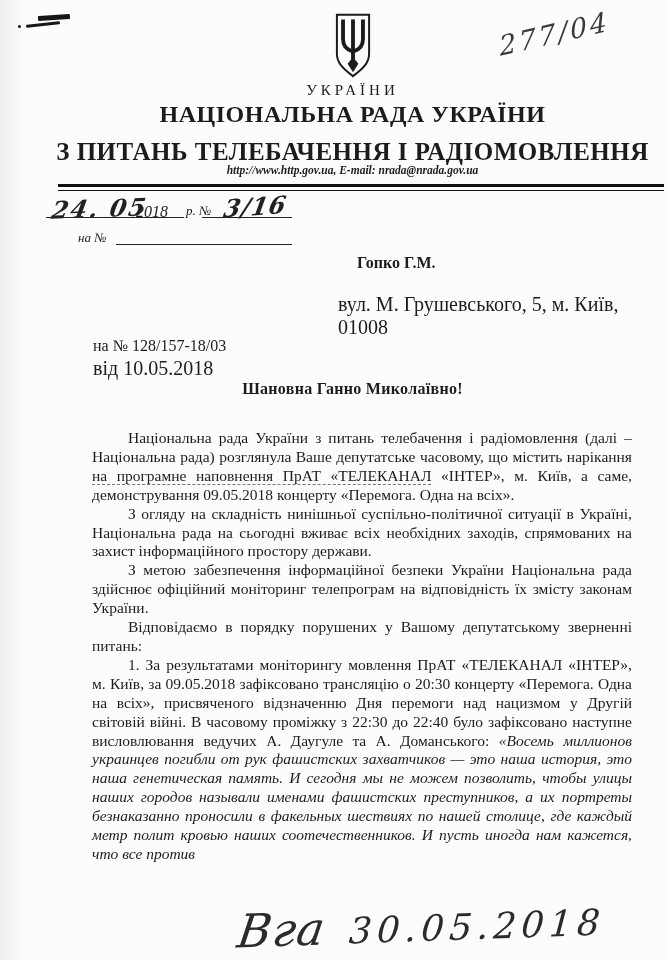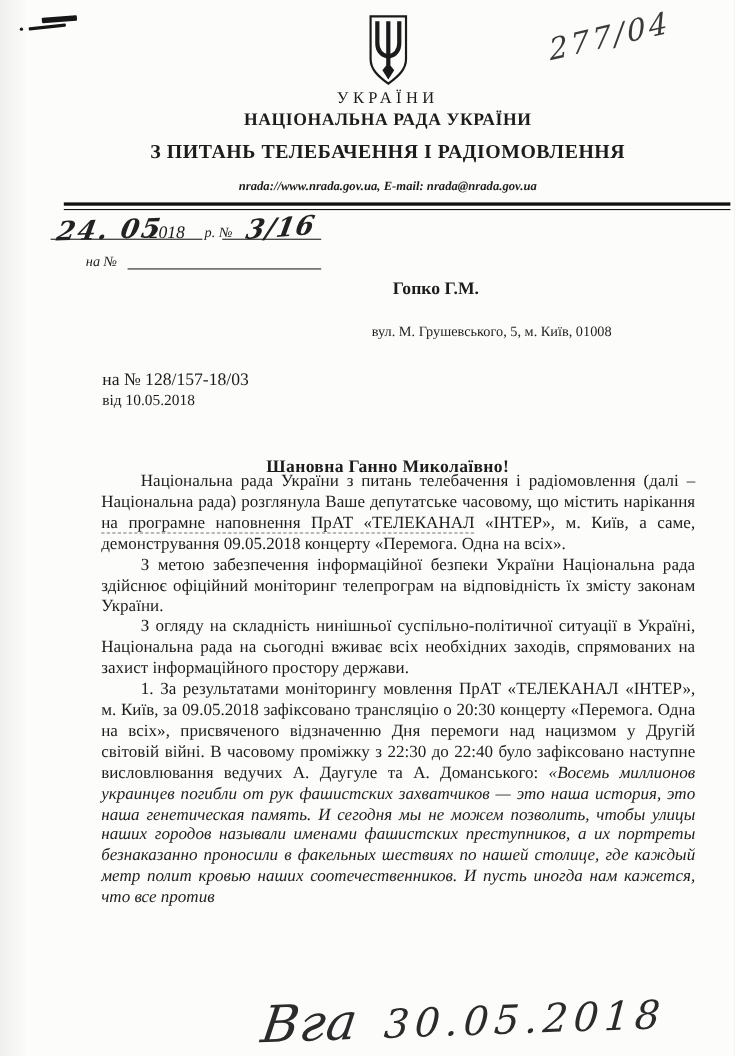--- a/index.html
+++ b/index.html
@@ -22,22 +22,22 @@
   .stamp{
     position:absolute;left:498px;top:18px;
     font-family:"DejaVu Serif", serif;font-style:italic;
     font-size:27px;color:#3a3a3a;transform:rotate(-13deg) skewX(-8deg);
     letter-spacing:3px;white-space:nowrap;
   }
   
   .lh{position:absolute;left:40px;width:625px;text-align:center;}
   .emblem{top:12px;}
   .country{top:82px;font-size:15px;letter-spacing:4px;}
-  .org1{top:101px;font-size:16px;font-weight:bold;letter-spacing:0.5px;}
-  .org2{top:128px;font-size:18px;font-weight:bold;letter-spacing:0.5px;}
+  .org1{top:101px;font-size:24px;font-weight:bold;letter-spacing:0.5px;}
+  .org2{top:138px;font-size:25px;font-weight:bold;letter-spacing:0.5px;}
   .addr{top:149px;font-size:11.5px;font-style:italic;font-weight:bold;}
   .web{top:164px;font-size:11.5px;font-style:italic;font-weight:bold;}
   .rule{
     position:absolute;left:58px;top:184px;width:606px;height:3px;
     border-top:3px solid #111;border-bottom:1.5px solid #111;
   }
   
   .hand{
     font-family:"DejaVu Serif", serif;font-style:italic;color:#222;
     white-space:nowrap;
@@ -47,26 +47,26 @@
   .year-suffix{position:absolute;left:186px;top:203px;font-size:13px;font-style:italic;}
   .num-hand{position:absolute;left:224px;top:192px;font-size:24px;font-weight:bold;transform:rotate(-4deg) skewX(-14deg);letter-spacing:1px;}
   .uline{position:absolute;height:0;border-bottom:1.5px solid #222;}
   .ul1{left:46px;top:217px;width:138px;}
   .ul2{left:202px;top:217px;width:90px;}
   .replyto{position:absolute;left:78px;top:230px;font-size:13px;font-style:italic;}
   .ul3{left:116px;top:244px;width:176px;border-bottom-width:1px;}
   
   .rcpt1{position:absolute;left:338px;top:232px;font-size:16px;font-weight:bold;}
   .rcpt2{position:absolute;left:357px;top:254px;font-size:16px;font-weight:bold;}
-  .rcpt-addr{position:absolute;left:338px;top:293px;font-size:13px;}
+  .rcpt-addr{position:absolute;left:338px;top:293px;font-size:20px;}
   
   .ref1{position:absolute;left:93px;top:337px;font-size:16px;}
-  .ref2{position:absolute;left:93px;top:357px;font-size:14px;}
+  .ref2{position:absolute;left:93px;top:357px;font-size:20px;}
   
-  .salut{position:absolute;left:40px;top:416px;width:625px;text-align:center;font-size:16px;font-weight:bold;letter-spacing:0.3px;}
+  .salut{position:absolute;left:40px;top:380px;width:625px;text-align:center;font-size:16px;font-weight:bold;letter-spacing:0.3px;}
   
   .body{
     position:absolute;left:92px;top:429px;width:540px;
     font-size:15.5px;line-height:18.9px;text-align:justify;
   }
   .body p{margin:0;text-indent:36px;}
   .marked{border-bottom:1px dashed #777;}
   .quote{font-style:italic;}
   
   .note{
@@ -95,21 +95,21 @@
         <path d="M17 9 v26 c0 9 5 14 13 16"></path>
         <path d="M43 9 v26 c0 9 -5 14 -13 16"></path>
         <path d="M30 9 v52"></path>
       </g>
       <path d="M30 58 l7 9 -7 11 -7 -11 z" fill="#1b1b1b"></path>
     </svg>
   </div>
   <div class="lh country">УКРАЇНИ</div>
   <div class="lh org1">НАЦІОНАЛЬНА РАДА УКРАЇНИ</div>
   <div class="lh org2">З ПИТАНЬ ТЕЛЕБАЧЕННЯ І РАДІОМОВЛЕННЯ</div>
-  <div class="lh web">nrada://www.nrada.gov.ua, E-mail: nrada@nrada.gov.ua</div>
+  <div class="lh web">http://www.http.gov.ua, E-mail: nrada@nrada.gov.ua</div>
   <div class="rule"></div>
 
   <div class="hand date-hand">24. 05</div>
   <div class="year-print">2018</div>
   <div class="year-suffix">р. №</div>
   <div class="hand num-hand">3/16</div>
   <div class="uline ul1"></div>
   <div class="uline ul2"></div>
   <div class="replyto">на №</div>
   <div class="uline ul3"></div>
@@ -117,22 +117,23 @@
   <div class="rcpt2">Гопко Г.М.</div>
   <div class="rcpt-addr">вул. М. Грушевського, 5, м. Київ, 01008</div>
 
   <div class="ref1">на № 128/157-18/03</div>
   <div class="ref2">від 10.05.2018</div>
 
   <div class="salut">Шановна Ганно Миколаївно!</div>
 
   <div class="body">
     <p><span>Національна рада України з питань телебачення і радіомовлення (далі – Національна рада) розглянула Ваше депутатське часовому, що містить нарікання </span><span class="marked">на програмне наповнення ПрАТ «ТЕЛЕКАНАЛ</span><span> «ІНТЕР», м. Київ, а саме, демонстрування 09.05.2018 концерту «Перемога. Одна на всіх».</span></p>
+    <p>З огляду на складність нинішньої суспільно-політичної ситуації в Україні, Національна рада на сьогодні вживає всіх необхідних заходів, спрямованих на захист інформаційного простору держави.</p>
     <p>З метою забезпечення інформаційної безпеки України Національна рада здійснює офіційний моніторинг телепрограм на відповідність їх змісту законам України.</p>
-    <p>З огляду на складність нинішньої суспільно-політичної ситуації в Україні, Національна рада на сьогодні вживає всіх необхідних заходів, спрямованих на захист інформаційного простору держави.</p>
+    <p>Відповідаємо в порядку порушених у Вашому депутатському зверненні питань:</p>
     <p><span>1. За результатами моніторингу мовлення ПрАТ «ТЕЛЕКАНАЛ «ІНТЕР», м. Київ, за 09.05.2018 зафіксовано трансляцію о 20:30 концерту «Перемога. Одна на всіх», присвяченого відзначенню Дня перемоги над нацизмом у Другій світовій війні. В часовому проміжку з 22:30 до 22:40 було зафіксовано наступне висловлювання ведучих А. Даугуле та А. Доманського: </span><span class="quote">«Восемь миллионов украинцев погибли от рук фашистских захватчиков — это наша история, это наша генетическая память. И сегодня мы не можем позволить, чтобы улицы наших городов называли именами фашистских преступников, а их портреты безнаказанно проносили в факельных шествиях по нашей столице, где каждый метр полит кровью наших соотечественников. И пусть иногда нам кажется, что все против</span></p>
   </div>
 
   <div class="note">
     <span class="initials">Вга</span>
     <span class="ndate">30.05.2018</span>
   </div>
 
 </div>
 

